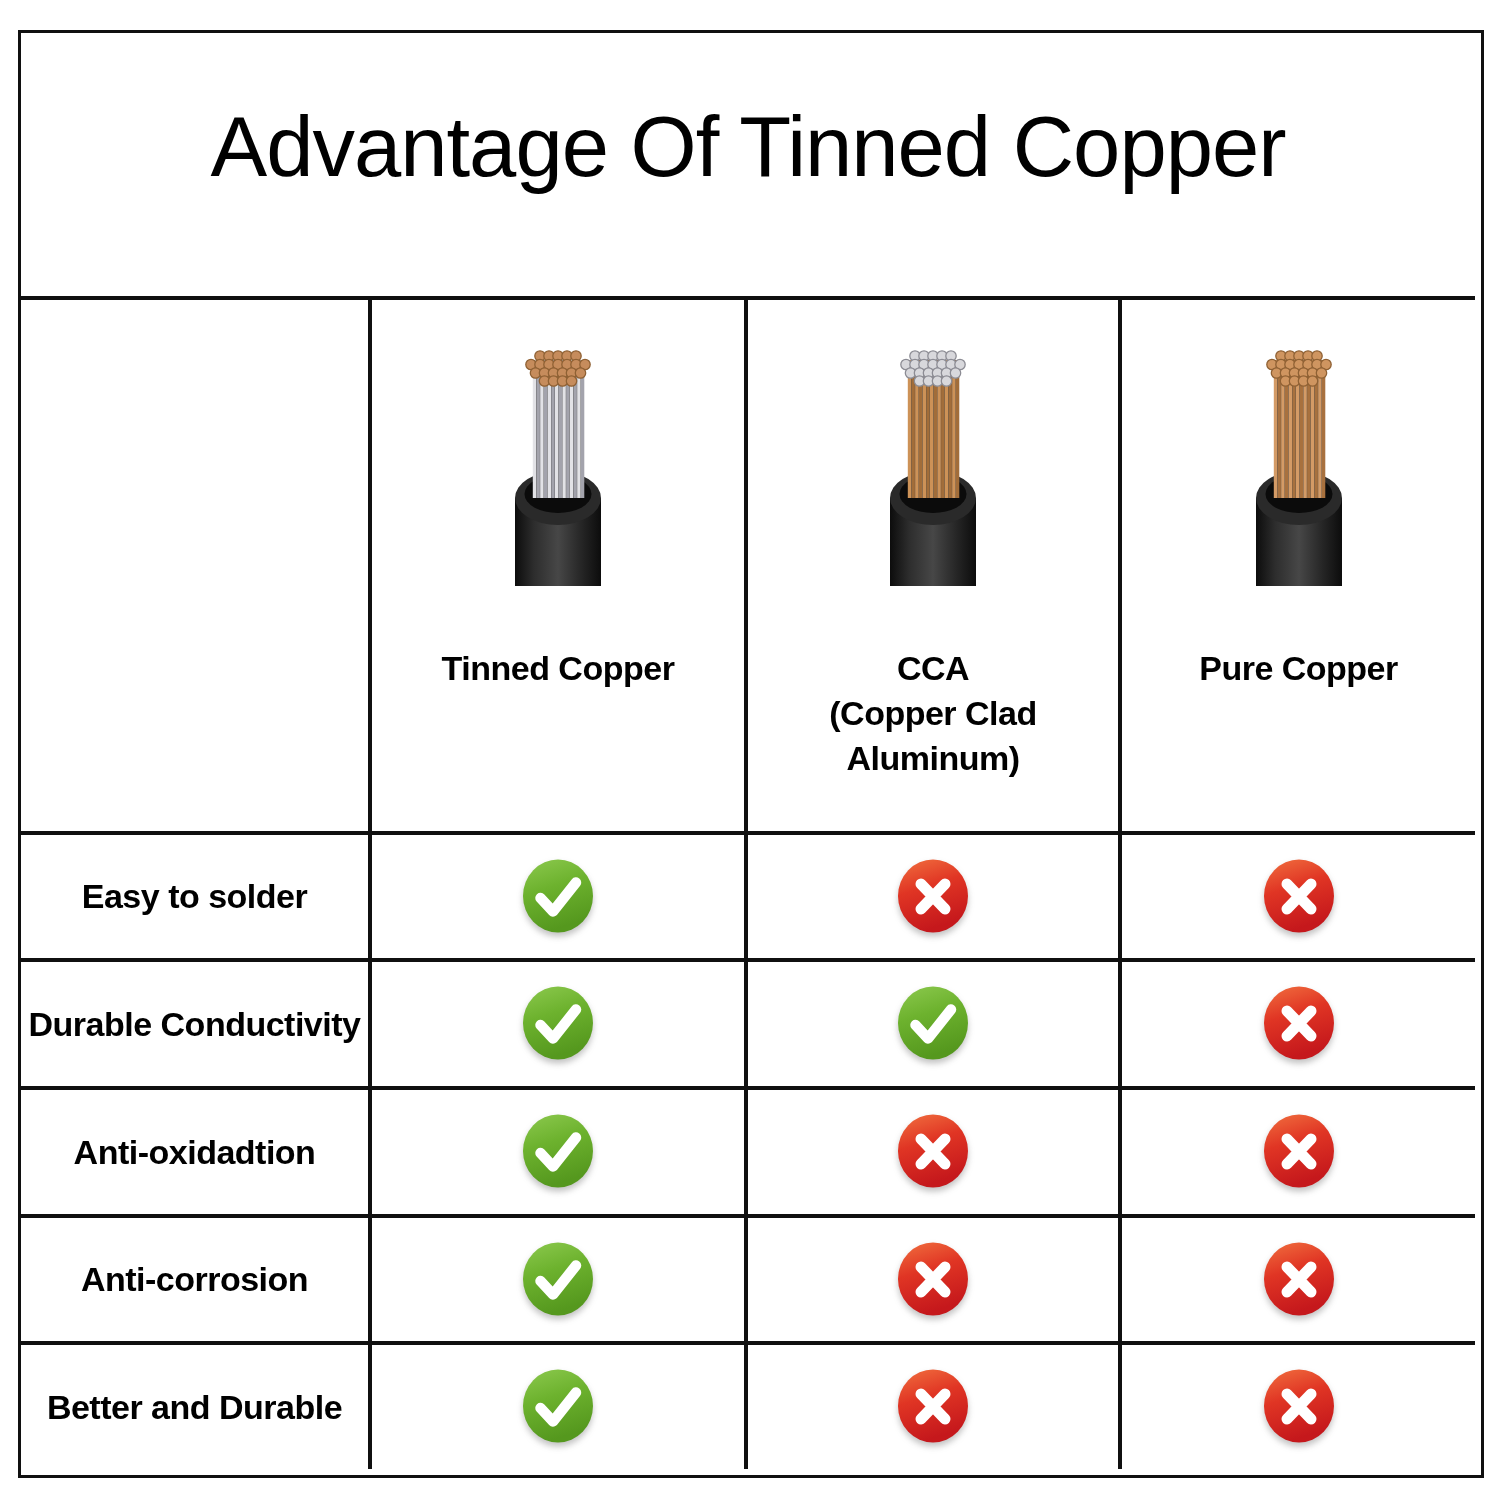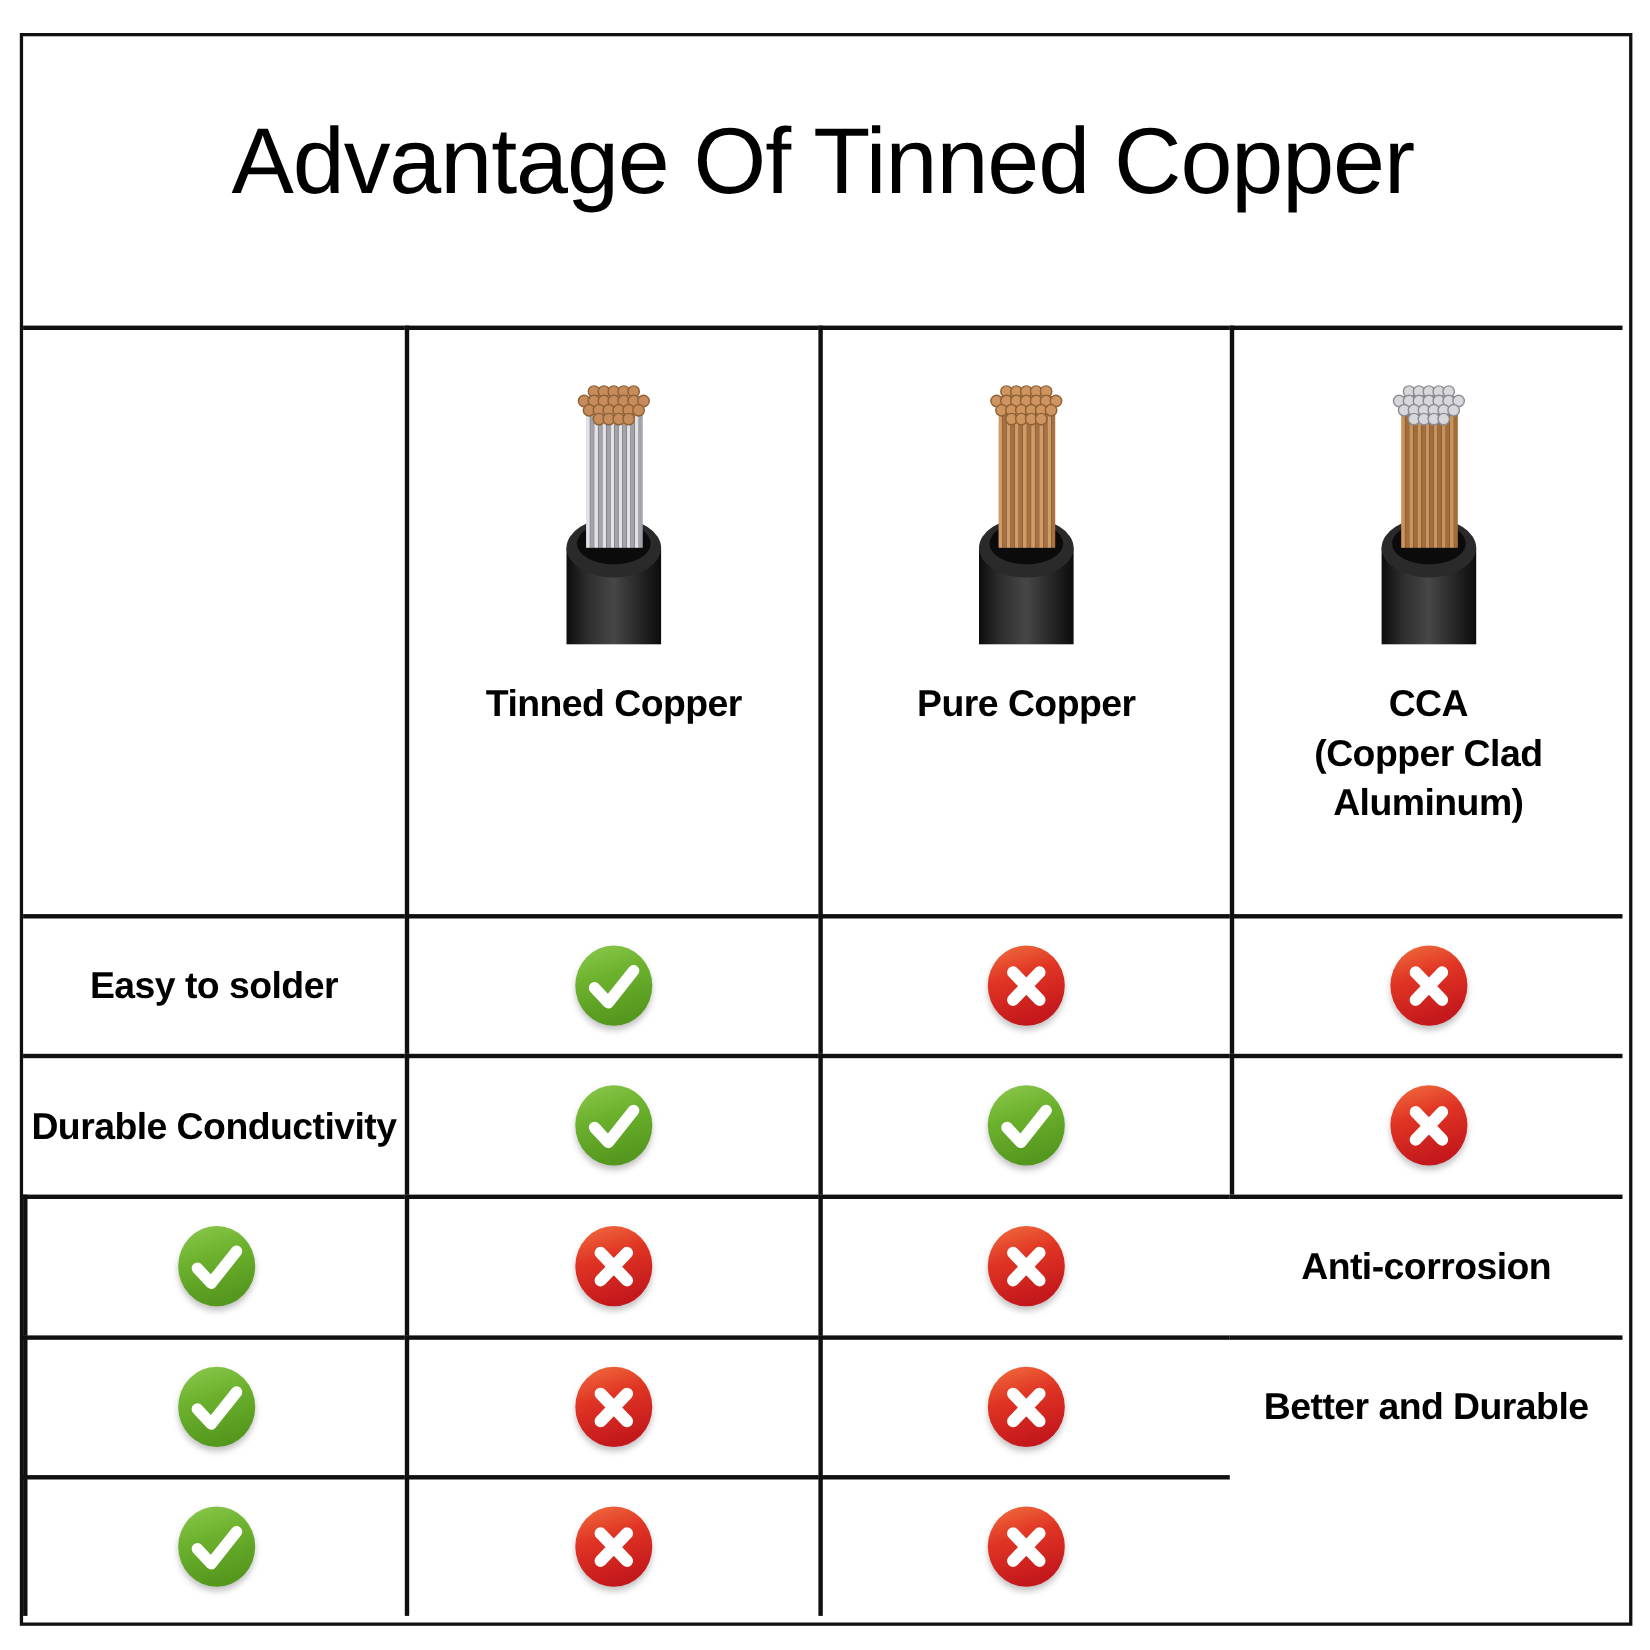--- a/index.html
+++ b/index.html
@@ -27,21 +27,21 @@
   .page-title{
     margin:0;font-size:85px;font-weight:400;letter-spacing:-1px;
     white-space:nowrap;color:#000;
   }
   .header-cell{
     display:flex;flex-direction:column;align-items:center;
     padding-top:48px;
   }
   .wire{line-height:0;}
   .col-label{
-    margin-top:32px;font-size:34px;font-weight:700;line-height:1.32;
+    margin-top:60px;font-size:34px;font-weight:700;line-height:1.32;
     text-align:center;white-space:pre-line;letter-spacing:-0.5px;
   }
   .label-cell{padding:0 20px;}
   .row-label{
     font-size:34px;font-weight:700;text-align:center;letter-spacing:-0.5px;
     white-space:nowrap;
   }
   .mark{line-height:0;}
   .mark svg{filter:drop-shadow(0 4px 3px rgba(80,80,80,0.35));}
   .wire svg{display:block;}
@@ -117,68 +117,20 @@
           <circle cx="49.5" cy="25" r="5.2" fill="#c68c5c" stroke="#8f6134" stroke-width="1.3"></circle>
           <circle cx="58.5" cy="25" r="5.2" fill="#c68c5c" stroke="#8f6134" stroke-width="1.3"></circle>
           <circle cx="67.5" cy="25" r="5.2" fill="#c68c5c" stroke="#8f6134" stroke-width="1.3"></circle>
           <circle cx="31.5" cy="33" r="5.2" fill="#c68c5c" stroke="#8f6134" stroke-width="1.3"></circle>
           <circle cx="40.5" cy="33" r="5.2" fill="#c68c5c" stroke="#8f6134" stroke-width="1.3"></circle>
           <circle cx="49.5" cy="33" r="5.2" fill="#c68c5c" stroke="#8f6134" stroke-width="1.3"></circle>
           <circle cx="58.5" cy="33" r="5.2" fill="#c68c5c" stroke="#8f6134" stroke-width="1.3"></circle>
         </svg>
       </div>
     <div class="col-label">Tinned Copper</div>
-  </div>
-
-  <div class="header-cell bt bl">
-    <div class="wire">
-        <svg width="90" height="238" viewBox="0 0 90 238">
-          <rect x="2" y="150" width="86" height="88" fill="url(#jacketGrad)"></rect>
-          <ellipse cx="45" cy="150" rx="43" ry="27" fill="#2a2a2a"></ellipse>
-          <ellipse cx="45" cy="146" rx="33.5" ry="19" fill="#0b0b0b"></ellipse>
-          <rect x="20.5" y="12" width="49" height="138" fill="#4a4a4a"></rect>
-          <line x1="21.5" y1="12" x2="21.5" y2="150" stroke="#d49b66" stroke-width="3.4"></line>
-          <line x1="25.2" y1="12" x2="25.2" y2="150" stroke="#a8713e" stroke-width="3.4"></line>
-          <line x1="28.9" y1="12" x2="28.9" y2="150" stroke="#d49b66" stroke-width="3.4"></line>
-          <line x1="32.6" y1="12" x2="32.6" y2="150" stroke="#a8713e" stroke-width="3.4"></line>
-          <line x1="36.3" y1="12" x2="36.3" y2="150" stroke="#d49b66" stroke-width="3.4"></line>
-          <line x1="40.0" y1="12" x2="40.0" y2="150" stroke="#a8713e" stroke-width="3.4"></line>
-          <line x1="43.7" y1="12" x2="43.7" y2="150" stroke="#d49b66" stroke-width="3.4"></line>
-          <line x1="47.4" y1="12" x2="47.4" y2="150" stroke="#a8713e" stroke-width="3.4"></line>
-          <line x1="51.1" y1="12" x2="51.1" y2="150" stroke="#d49b66" stroke-width="3.4"></line>
-          <line x1="54.8" y1="12" x2="54.8" y2="150" stroke="#a8713e" stroke-width="3.4"></line>
-          <line x1="58.5" y1="12" x2="58.5" y2="150" stroke="#d49b66" stroke-width="3.4"></line>
-          <line x1="62.2" y1="12" x2="62.2" y2="150" stroke="#a8713e" stroke-width="3.4"></line>
-          <line x1="65.9" y1="12" x2="65.9" y2="150" stroke="#d49b66" stroke-width="3.4"></line>
-          <line x1="69.6" y1="12" x2="69.6" y2="150" stroke="#a8713e" stroke-width="3.4"></line>
-          <circle cx="27" cy="8" r="5.2" fill="#cf9560" stroke="#8f6134" stroke-width="1.3"></circle>
-          <circle cx="36" cy="8" r="5.2" fill="#cf9560" stroke="#8f6134" stroke-width="1.3"></circle>
-          <circle cx="45" cy="8" r="5.2" fill="#cf9560" stroke="#8f6134" stroke-width="1.3"></circle>
-          <circle cx="54" cy="8" r="5.2" fill="#cf9560" stroke="#8f6134" stroke-width="1.3"></circle>
-          <circle cx="63" cy="8" r="5.2" fill="#cf9560" stroke="#8f6134" stroke-width="1.3"></circle>
-          <circle cx="18" cy="16.5" r="5.2" fill="#cf9560" stroke="#8f6134" stroke-width="1.3"></circle>
-          <circle cx="27" cy="16.5" r="5.2" fill="#cf9560" stroke="#8f6134" stroke-width="1.3"></circle>
-          <circle cx="36" cy="16.5" r="5.2" fill="#cf9560" stroke="#8f6134" stroke-width="1.3"></circle>
-          <circle cx="45" cy="16.5" r="5.2" fill="#cf9560" stroke="#8f6134" stroke-width="1.3"></circle>
-          <circle cx="54" cy="16.5" r="5.2" fill="#cf9560" stroke="#8f6134" stroke-width="1.3"></circle>
-          <circle cx="63" cy="16.5" r="5.2" fill="#cf9560" stroke="#8f6134" stroke-width="1.3"></circle>
-          <circle cx="72" cy="16.5" r="5.2" fill="#cf9560" stroke="#8f6134" stroke-width="1.3"></circle>
-          <circle cx="22.5" cy="25" r="5.2" fill="#cf9560" stroke="#8f6134" stroke-width="1.3"></circle>
-          <circle cx="31.5" cy="25" r="5.2" fill="#cf9560" stroke="#8f6134" stroke-width="1.3"></circle>
-          <circle cx="40.5" cy="25" r="5.2" fill="#cf9560" stroke="#8f6134" stroke-width="1.3"></circle>
-          <circle cx="49.5" cy="25" r="5.2" fill="#cf9560" stroke="#8f6134" stroke-width="1.3"></circle>
-          <circle cx="58.5" cy="25" r="5.2" fill="#cf9560" stroke="#8f6134" stroke-width="1.3"></circle>
-          <circle cx="67.5" cy="25" r="5.2" fill="#cf9560" stroke="#8f6134" stroke-width="1.3"></circle>
-          <circle cx="31.5" cy="33" r="5.2" fill="#cf9560" stroke="#8f6134" stroke-width="1.3"></circle>
-          <circle cx="40.5" cy="33" r="5.2" fill="#cf9560" stroke="#8f6134" stroke-width="1.3"></circle>
-          <circle cx="49.5" cy="33" r="5.2" fill="#cf9560" stroke="#8f6134" stroke-width="1.3"></circle>
-          <circle cx="58.5" cy="33" r="5.2" fill="#cf9560" stroke="#8f6134" stroke-width="1.3"></circle>
-        </svg>
-      </div>
-    <div class="col-label">Pure Copper</div>
   </div>
 
   <div class="header-cell bt bl">
     <div class="wire">
         <svg width="90" height="238" viewBox="0 0 90 238">
           <rect x="2" y="150" width="86" height="88" fill="url(#jacketGrad)"></rect>
           <ellipse cx="45" cy="150" rx="43" ry="27" fill="#2a2a2a"></ellipse>
           <ellipse cx="45" cy="146" rx="33.5" ry="19" fill="#0b0b0b"></ellipse>
           <rect x="20.5" y="12" width="49" height="138" fill="#4a4a4a"></rect>
           <line x1="21.5" y1="12" x2="21.5" y2="150" stroke="#cd9257" stroke-width="3.4"></line>
@@ -217,20 +169,68 @@
           <circle cx="40.5" cy="33" r="5.2" fill="#d8d8dc" stroke="#8c8c94" stroke-width="1.3"></circle>
           <circle cx="49.5" cy="33" r="5.2" fill="#d8d8dc" stroke="#8c8c94" stroke-width="1.3"></circle>
           <circle cx="58.5" cy="33" r="5.2" fill="#d8d8dc" stroke="#8c8c94" stroke-width="1.3"></circle>
         </svg>
       </div>
     <div class="col-label">CCA
 (Copper Clad
 Aluminum)</div>
   </div>
 
+  <div class="header-cell bt bl">
+    <div class="wire">
+        <svg width="90" height="238" viewBox="0 0 90 238">
+          <rect x="2" y="150" width="86" height="88" fill="url(#jacketGrad)"></rect>
+          <ellipse cx="45" cy="150" rx="43" ry="27" fill="#2a2a2a"></ellipse>
+          <ellipse cx="45" cy="146" rx="33.5" ry="19" fill="#0b0b0b"></ellipse>
+          <rect x="20.5" y="12" width="49" height="138" fill="#4a4a4a"></rect>
+          <line x1="21.5" y1="12" x2="21.5" y2="150" stroke="#d49b66" stroke-width="3.4"></line>
+          <line x1="25.2" y1="12" x2="25.2" y2="150" stroke="#a8713e" stroke-width="3.4"></line>
+          <line x1="28.9" y1="12" x2="28.9" y2="150" stroke="#d49b66" stroke-width="3.4"></line>
+          <line x1="32.6" y1="12" x2="32.6" y2="150" stroke="#a8713e" stroke-width="3.4"></line>
+          <line x1="36.3" y1="12" x2="36.3" y2="150" stroke="#d49b66" stroke-width="3.4"></line>
+          <line x1="40.0" y1="12" x2="40.0" y2="150" stroke="#a8713e" stroke-width="3.4"></line>
+          <line x1="43.7" y1="12" x2="43.7" y2="150" stroke="#d49b66" stroke-width="3.4"></line>
+          <line x1="47.4" y1="12" x2="47.4" y2="150" stroke="#a8713e" stroke-width="3.4"></line>
+          <line x1="51.1" y1="12" x2="51.1" y2="150" stroke="#d49b66" stroke-width="3.4"></line>
+          <line x1="54.8" y1="12" x2="54.8" y2="150" stroke="#a8713e" stroke-width="3.4"></line>
+          <line x1="58.5" y1="12" x2="58.5" y2="150" stroke="#d49b66" stroke-width="3.4"></line>
+          <line x1="62.2" y1="12" x2="62.2" y2="150" stroke="#a8713e" stroke-width="3.4"></line>
+          <line x1="65.9" y1="12" x2="65.9" y2="150" stroke="#d49b66" stroke-width="3.4"></line>
+          <line x1="69.6" y1="12" x2="69.6" y2="150" stroke="#a8713e" stroke-width="3.4"></line>
+          <circle cx="27" cy="8" r="5.2" fill="#cf9560" stroke="#8f6134" stroke-width="1.3"></circle>
+          <circle cx="36" cy="8" r="5.2" fill="#cf9560" stroke="#8f6134" stroke-width="1.3"></circle>
+          <circle cx="45" cy="8" r="5.2" fill="#cf9560" stroke="#8f6134" stroke-width="1.3"></circle>
+          <circle cx="54" cy="8" r="5.2" fill="#cf9560" stroke="#8f6134" stroke-width="1.3"></circle>
+          <circle cx="63" cy="8" r="5.2" fill="#cf9560" stroke="#8f6134" stroke-width="1.3"></circle>
+          <circle cx="18" cy="16.5" r="5.2" fill="#cf9560" stroke="#8f6134" stroke-width="1.3"></circle>
+          <circle cx="27" cy="16.5" r="5.2" fill="#cf9560" stroke="#8f6134" stroke-width="1.3"></circle>
+          <circle cx="36" cy="16.5" r="5.2" fill="#cf9560" stroke="#8f6134" stroke-width="1.3"></circle>
+          <circle cx="45" cy="16.5" r="5.2" fill="#cf9560" stroke="#8f6134" stroke-width="1.3"></circle>
+          <circle cx="54" cy="16.5" r="5.2" fill="#cf9560" stroke="#8f6134" stroke-width="1.3"></circle>
+          <circle cx="63" cy="16.5" r="5.2" fill="#cf9560" stroke="#8f6134" stroke-width="1.3"></circle>
+          <circle cx="72" cy="16.5" r="5.2" fill="#cf9560" stroke="#8f6134" stroke-width="1.3"></circle>
+          <circle cx="22.5" cy="25" r="5.2" fill="#cf9560" stroke="#8f6134" stroke-width="1.3"></circle>
+          <circle cx="31.5" cy="25" r="5.2" fill="#cf9560" stroke="#8f6134" stroke-width="1.3"></circle>
+          <circle cx="40.5" cy="25" r="5.2" fill="#cf9560" stroke="#8f6134" stroke-width="1.3"></circle>
+          <circle cx="49.5" cy="25" r="5.2" fill="#cf9560" stroke="#8f6134" stroke-width="1.3"></circle>
+          <circle cx="58.5" cy="25" r="5.2" fill="#cf9560" stroke="#8f6134" stroke-width="1.3"></circle>
+          <circle cx="67.5" cy="25" r="5.2" fill="#cf9560" stroke="#8f6134" stroke-width="1.3"></circle>
+          <circle cx="31.5" cy="33" r="5.2" fill="#cf9560" stroke="#8f6134" stroke-width="1.3"></circle>
+          <circle cx="40.5" cy="33" r="5.2" fill="#cf9560" stroke="#8f6134" stroke-width="1.3"></circle>
+          <circle cx="49.5" cy="33" r="5.2" fill="#cf9560" stroke="#8f6134" stroke-width="1.3"></circle>
+          <circle cx="58.5" cy="33" r="5.2" fill="#cf9560" stroke="#8f6134" stroke-width="1.3"></circle>
+        </svg>
+      </div>
+    <div class="col-label">Pure Copper</div>
+  </div>
+
   <div class="cell bt label-cell">
     <span class="row-label">Easy to solder</span>
   </div>
   <div class="cell bt bl">
     <span class="mark"><svg width="74" height="78" viewBox="0 0 74 78">
           <ellipse cx="37" cy="38" rx="35" ry="36.5" fill="url(#gradCheck)"></ellipse>
           <path d="M19.5 40 L32 53.5 L55 24.5" fill="none" stroke="#ffffff" stroke-width="10.5" stroke-linecap="round" stroke-linejoin="round"></path>
         </svg></span>
   </div>
   <div class="cell bt bl">
@@ -261,20 +261,23 @@
           <path d="M19.5 40 L32 53.5 L55 24.5" fill="none" stroke="#ffffff" stroke-width="10.5" stroke-linecap="round" stroke-linejoin="round"></path>
         </svg></span>
   </div>
   <div class="cell bt bl">
     <span class="mark"><svg width="74" height="78" viewBox="0 0 74 78">
           <ellipse cx="37" cy="38" rx="35" ry="36.5" fill="url(#gradCross)"></ellipse>
           <path d="M25 26 L49 51 M49 26 L25 51" fill="none" stroke="#ffffff" stroke-width="11" stroke-linecap="round"></path>
         </svg></span>
   </div>
 
+  <div class="cell bt label-cell">
+    <span class="row-label">Anti-oxidadtion</span>
+  </div>
   <div class="cell bt bl">
     <span class="mark"><svg width="74" height="78" viewBox="0 0 74 78">
           <ellipse cx="37" cy="38" rx="35" ry="36.5" fill="url(#gradCheck)"></ellipse>
           <path d="M19.5 40 L32 53.5 L55 24.5" fill="none" stroke="#ffffff" stroke-width="10.5" stroke-linecap="round" stroke-linejoin="round"></path>
         </svg></span>
   </div>
   <div class="cell bt bl">
     <span class="mark"><svg width="74" height="78" viewBox="0 0 74 78">
           <ellipse cx="37" cy="38" rx="35" ry="36.5" fill="url(#gradCross)"></ellipse>
           <path d="M25 26 L49 51 M49 26 L25 51" fill="none" stroke="#ffffff" stroke-width="11" stroke-linecap="round"></path>

